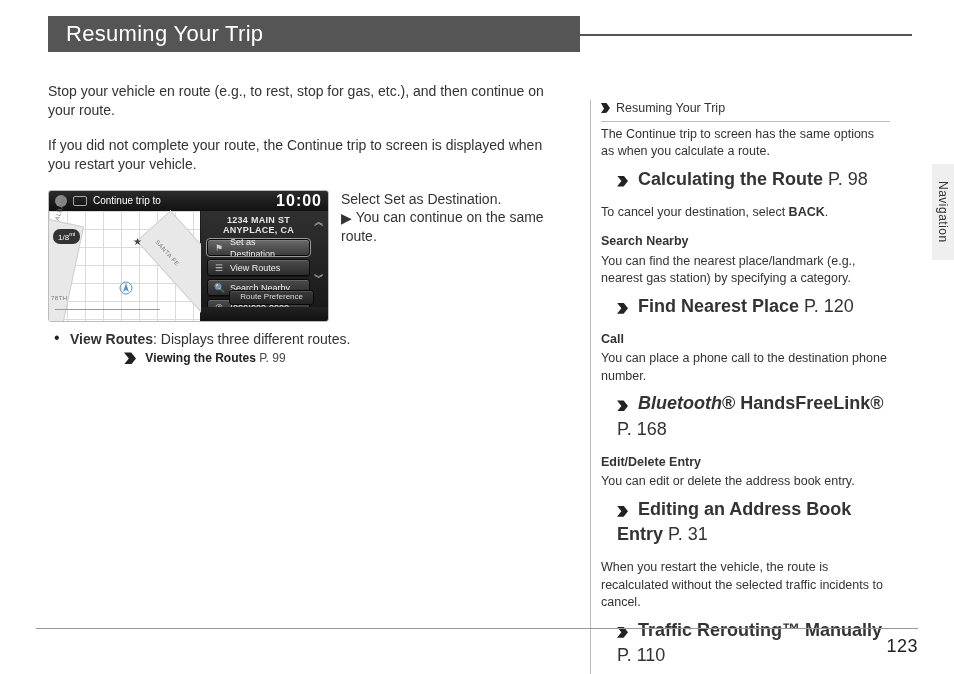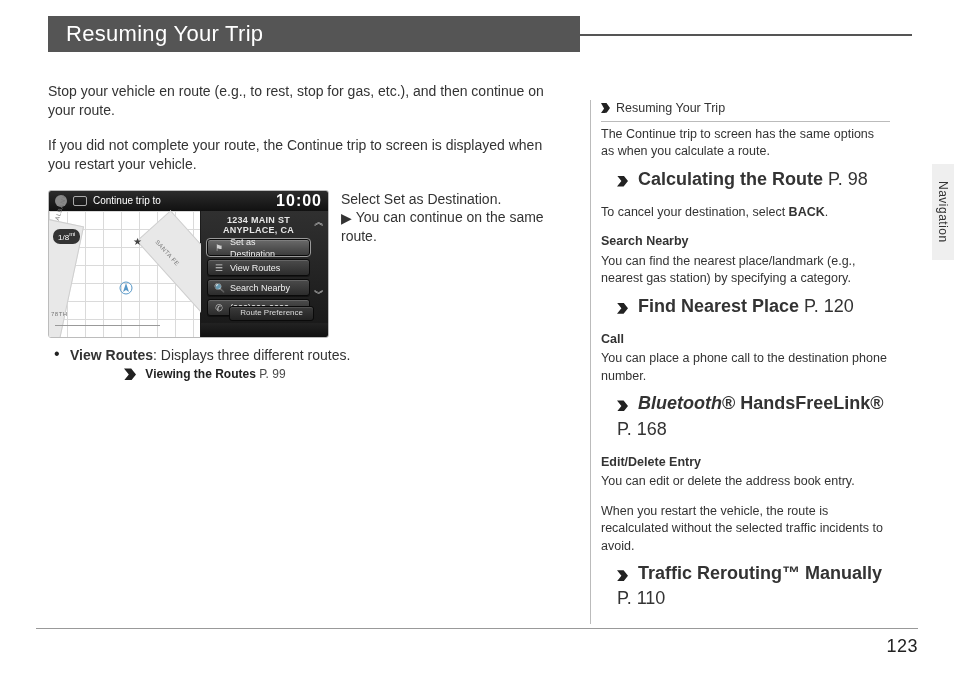--- a/index.html
+++ b/index.html
@@ -109,21 +109,21 @@
   .colR .xr .icon{
     display:inline-block; width:11px; height:11px; background:#222;
     margin-right:5px; transform:translateY(2px);
     clip-path:polygon(0 0, 60% 0, 100% 50%, 60% 100%, 0 100%, 40% 50%);
   }
   .colR .xr b{font-weight:700}
   .colR strong{font-weight:600}
 
   
   .navshot{
-    width:281px; height:148px;
+    width:281px; height:132px;
     background:#f6f6f6;
     border:1px solid #bcbcbc;
     position:relative; overflow:hidden;
     border-radius:3px;
     flex:0 0 auto;
   }
   .navshot .topbar{
     position:absolute; left:0; right:0; top:0; height:20px;
     background:linear-gradient(#2c2c2c,#111);
     display:flex; align-items:center; color:#fff;
@@ -367,22 +367,27 @@
     <p><strong>Call</strong></p>
     <p style="margin-top:-10px">You can place a phone call to the destination phone number.</p>
     <div class="xr">
       <span class="icon"></span>
       <b><i>Bluetooth</i>® HandsFreeLink®</b>
       <span>P. 168</span>
     </div>
 
     <p><strong>Edit/Delete Entry</strong></p>
     <p style="margin-top:-10px">You can edit or delete the address book entry.</p>
-
-    <p>When you restart the vehicle, the route is recalculated without the selected traffic incidents to avoid.</p>
+    <div class="xr">
+      <span class="icon"></span>
+      <b>Editing an Address Book Entry</b>
+      <span>P. 31</span>
+    </div>
+
+    <p>When you restart the vehicle, the route is recalculated without the selected traffic incidents to cancel.</p>
     <div class="xr">
       <span class="icon"></span>
       <b>Traffic Rerouting™ Manually</b>
       <span>P. 110</span>
     </div>
   </div>
 
   <div class="pagenum-rule"></div>
   <div class="pagenum">123</div>
 </div>

